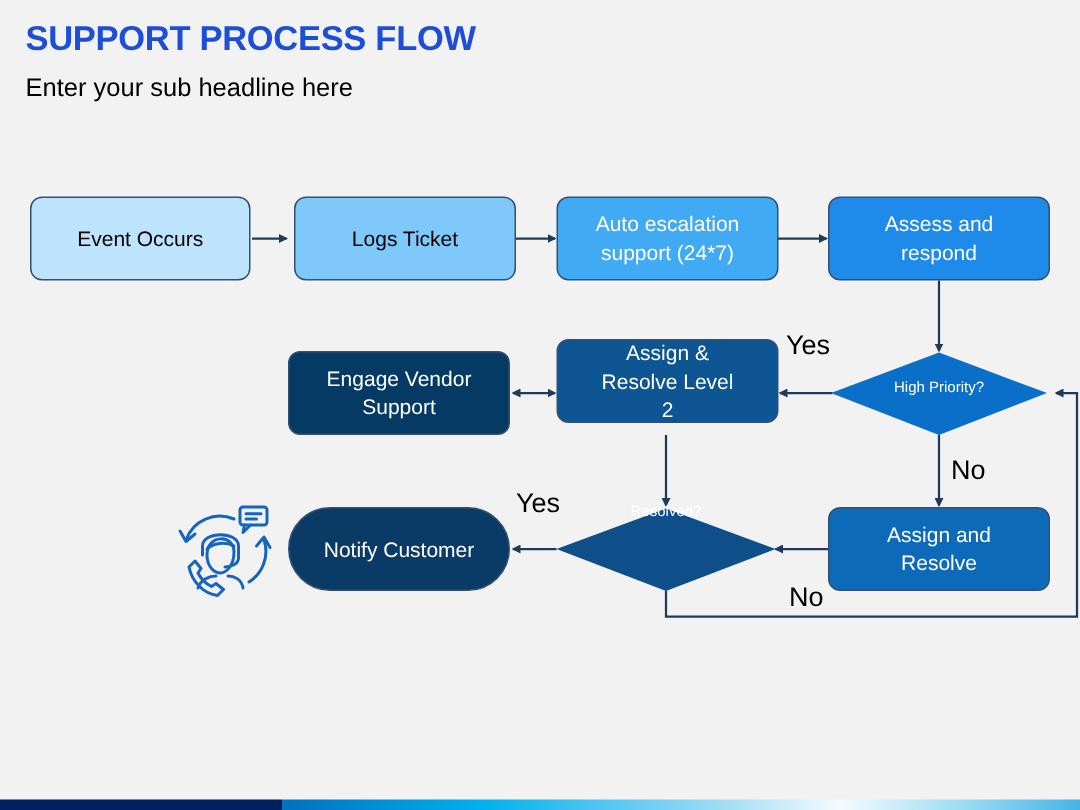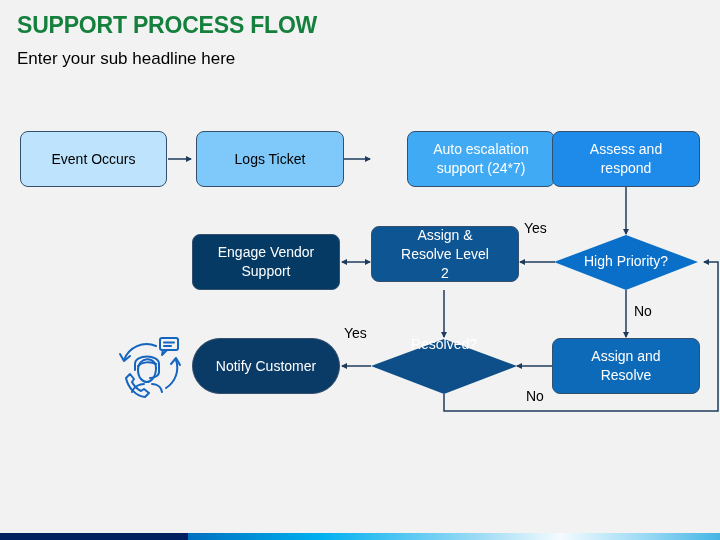--- a/index.html
+++ b/index.html
@@ -1,24 +1,24 @@
 <!DOCTYPE html>
 <html><head>
 <meta charset="utf-8">
 <style>
   html, body { margin: 0; padding: 0; }
   body { width: 720px; height: 540px; background: #f2f2f2; position: relative; overflow: hidden;
          font-family: "Liberation Sans", "DejaVu Sans", sans-serif; }
-  .title { position: absolute; left: 17px; top: 12px; font-size: 23px; font-weight: bold; color: #15803d; letter-spacing: -0.2px; }
+  .title { position: absolute; left: 17px; top: 12px; font-size: 23px; font-weight: bold; color: #1d4ed8; letter-spacing: -0.2px; }
   .subtitle { position: absolute; left: 17px; top: 49px; font-size: 17px; color: #000; }
   svg.flow { position: absolute; left: 0; top: 0; }
   .node { position: absolute; box-sizing: border-box; border-radius: 8px; display: flex; align-items: center;
           justify-content: center; text-align: center; font-size: 14px; line-height: 19px; border: 1px solid #34506e; }
-  .lbl { position: absolute; font-size: 14px; color: #000; }
-  .dlabel { position: absolute; font-size: 14px; color: #fff; text-align: center; }
+  .lbl { position: absolute; font-size: 18px; color: #000; }
+  .dlabel { position: absolute; font-size: 10px; color: #fff; text-align: center; }
   .footer { position: absolute; left: 0; top: 533px; width: 720px; height: 7px; }
   .footer .dark { position: absolute; left: 0; top: 0; width: 188px; height: 7px; background: #002060; }
   .footer .grad { position: absolute; left: 188px; top: 0; width: 532px; height: 7px;
     background: linear-gradient(90deg, #0070c0 0%, #00b0f0 25%, #9fdcf5 55%, #f4fbff 70%, #9fdcf5 85%, #45b5e5 100%); }
   .icon { position: absolute; left: 116px; top: 334px; }
 </style>
 </head>
 <body>
 
 <div class="title">SUPPORT PROCESS FLOW</div>
@@ -49,21 +49,21 @@
   <polygon points="626,235 698,262 626,290 554,262" fill="#0a6fc8"></polygon>
   <polygon points="444,339 517,366 444,394 371,366" fill="#0e4f8a"></polygon>
 </svg>
 
 <div class="node" style="left:20px;top:131px;width:147px;height:56px;background:#bde3fd;color:#000;">
   <span>Event Occurs</span>
 </div>
 <div class="node" style="left:196px;top:131px;width:148px;height:56px;background:#7fc8fa;color:#000;">
   <span>Logs Ticket</span>
 </div>
-<div class="node" style="left:371px;top:131px;width:148px;height:56px;background:#40aaf5;color:#fff;padding:0 16px;margin-left:36px;">
+<div class="node" style="left:371px;top:131px;width:148px;height:56px;background:#40aaf5;color:#fff;padding:0 16px;">
   <span>Auto escalation support (24*7)</span>
 </div>
 <div class="node" style="left:552px;top:131px;width:148px;height:56px;background:#1e8aea;color:#ffffff;padding:0 30px;">
   <span>Assess and respond</span>
 </div>
 
 <div class="dlabel" style="left:560px;top:253px;width:132px;">High Priority?</div>
 
 <div class="node" style="left:371px;top:226px;width:148px;height:56px;background:#0e5593;color:#fff;padding:0 24px;">
   <span>Assign &amp; Resolve Level 2</span>

